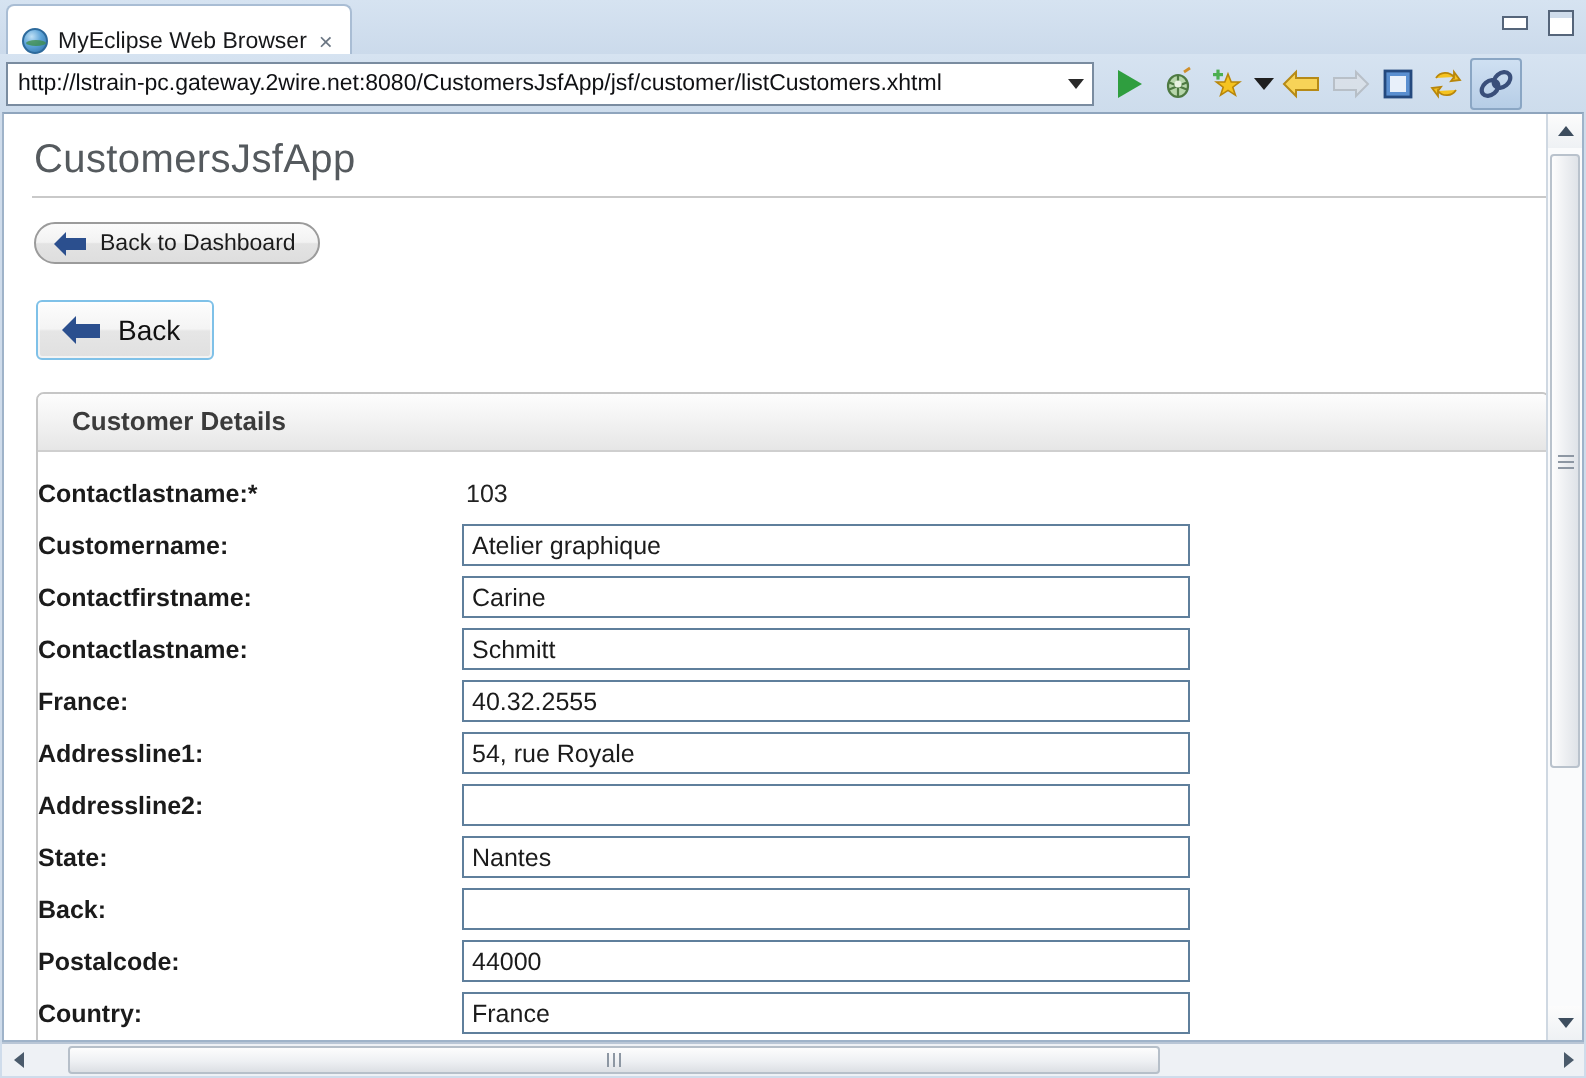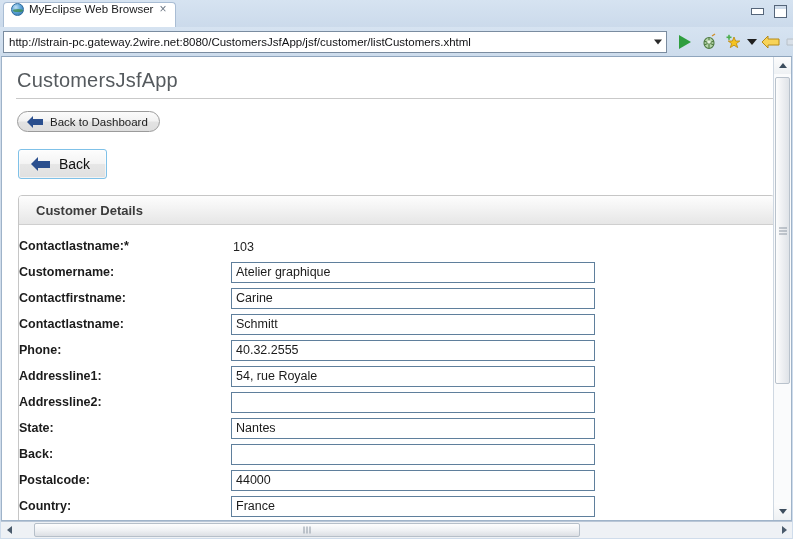--- a/index.html
+++ b/index.html
@@ -20,21 +20,21 @@
   
   .tabstrip {
     position: relative;
     height: 27px;
     background: linear-gradient(to bottom, #d6e3f1 0%, #cbdaeb 100%);
     flex: none;
   }
   .tab {
     position: absolute; left: 3px; top: 2px;
     height: 25px;
-    display: flex; align-items: flex-start; gap: 5px;
+    display: flex; align-items: flex-end; gap: 5px;
     padding: 0 8px 0 7px;
     background: #ffffff;
     border: 1px solid #a9bdd4;
     border-bottom: none;
     border-radius: 4px 4px 0 0;
     cursor: pointer;
   }
   .tab-globe {
     width: 13px; height: 13px; border-radius: 50%;
     background:
@@ -76,21 +76,21 @@
   
   .toolbar {
     height: 29px; flex: none;
     display: flex; align-items: center;
     padding: 0 2px 0 3px;
     background: linear-gradient(to bottom, #d6e3f1 0%, #cddcec 100%);
     gap: 0;
   }
   .urlwrap {
     position: relative;
-    width: 664px; height: 22px;
+    width: 544px; height: 22px;
     background: #ffffff;
     border: 1px solid #7a8ca0;
     display: flex; align-items: center;
     flex: none;
   }
   .urlwrap input {
     border: none; outline: none;
     width: 100%; height: 100%;
     padding: 0 22px 0 5px;
     font-family: "Liberation Sans", sans-serif;
@@ -449,21 +449,21 @@
                   </tr>
                   <tr>
                     <td class="lbl">Contactfirstname:</td>
                     <td class="val"><input type="text" value="Carine" style=""></td>
                   </tr>
                   <tr>
                     <td class="lbl">Contactlastname:</td>
                     <td class="val"><input type="text" value="Schmitt" style=""></td>
                   </tr>
                   <tr>
-                    <td class="lbl">Phone:</td>
+                    <td class="lbl">France:</td>
                     <td class="val"><input type="text" value="40.32.2555" style=""></td>
                   </tr>
                   <tr>
                     <td class="lbl">Addressline1:</td>
                     <td class="val"><input type="text" value="54, rue Royale" style=""></td>
                   </tr>
                   <tr>
                     <td class="lbl">Addressline2:</td>
                     <td class="val"><input type="text" style=""></td>
                   </tr>

